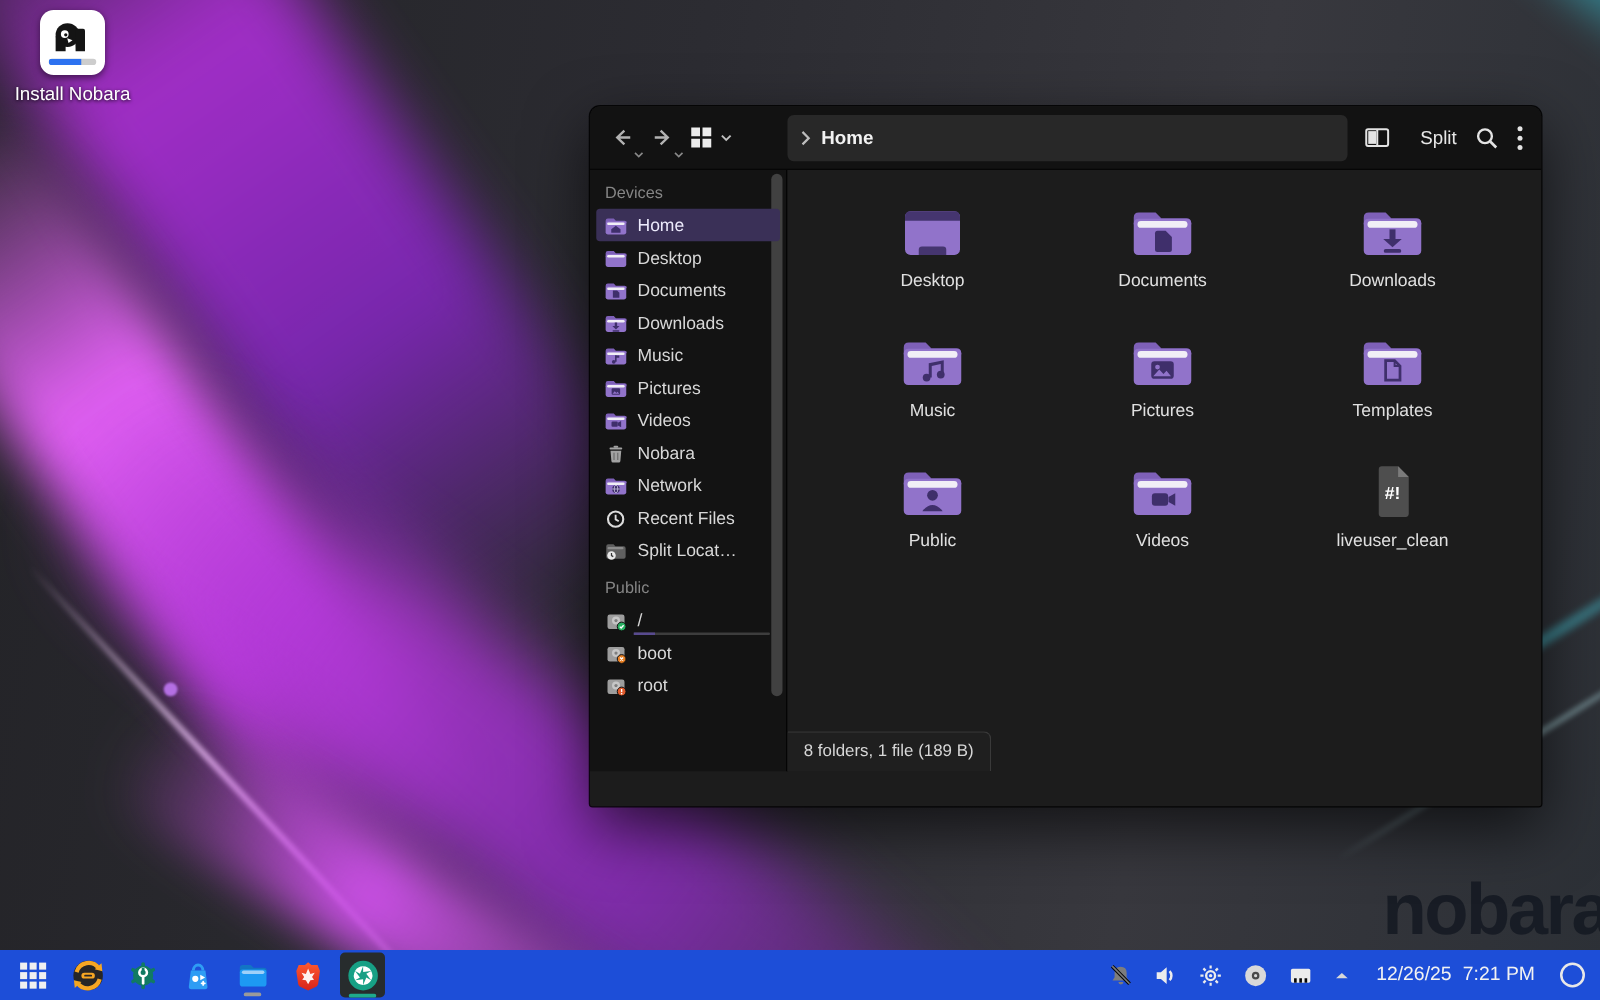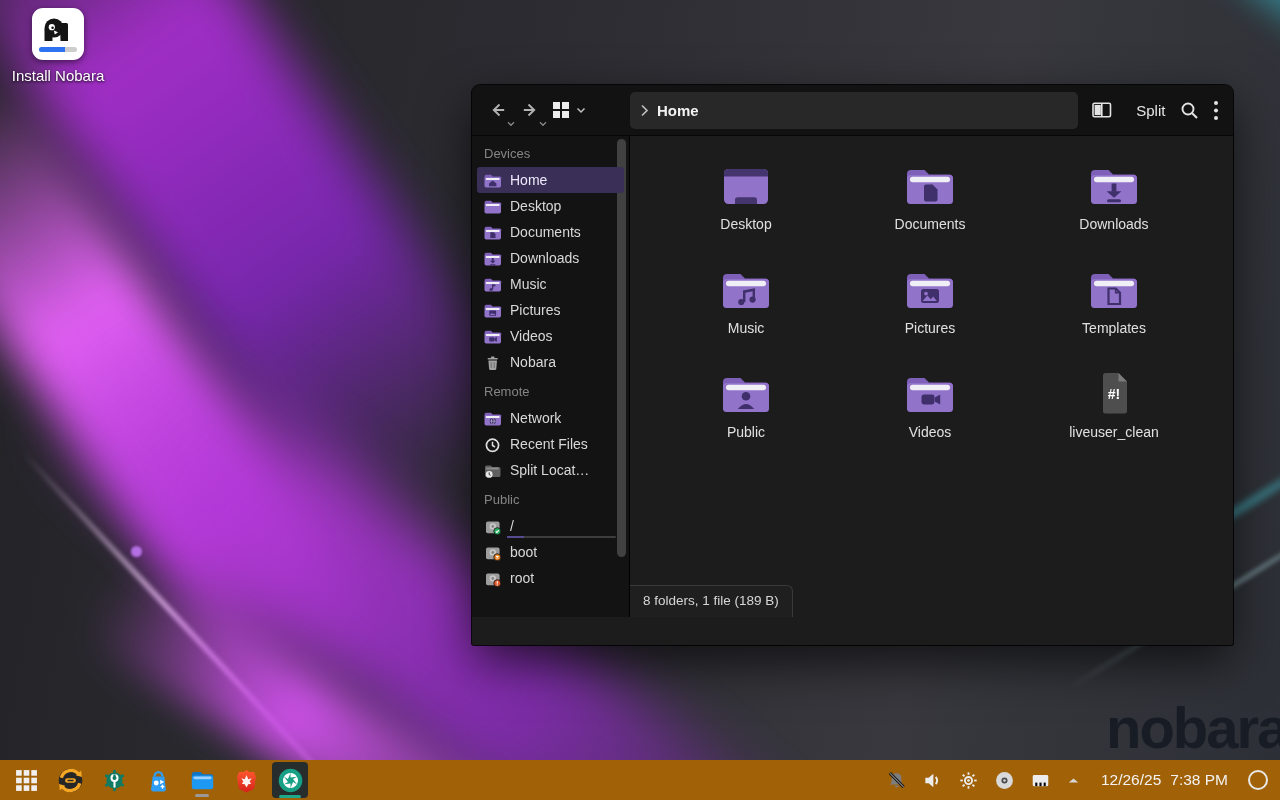--- a/index.html
+++ b/index.html
@@ -77,21 +77,21 @@
   .content{flex:1;background:#1c1c1c;position:relative}
   .grid{display:grid;grid-template-columns:repeat(3,184px);padding:20px 0 0 24px}
   .fitem{height:104px;display:flex;flex-direction:column;align-items:center;padding-top:2px;box-sizing:border-box}
   .fitem .fic{height:50px;display:flex;align-items:flex-end}
   .fitem .fname{margin-top:8px;font-size:14px;color:#e0e0e0}
   .status{position:absolute;left:0;bottom:0;background:#1f1f1f;border:1px solid #3a3a3a;
        border-left:none;border-bottom:none;border-radius:0 6px 0 0;
        padding:7px 13px 9px;font-size:13.5px;color:#d6d6d6}
 
   
-  .taskbar{position:absolute;left:0;bottom:0;width:1280px;height:40px;background:#a16207;
+  .taskbar{position:absolute;left:0;bottom:0;width:1280px;height:40px;background:#1d4ed8;
        display:flex;align-items:center;padding:0 8px;box-sizing:border-box;z-index:5}
   .tasks{display:flex;align-items:center;gap:8px}
   .task{width:36px;height:36px;display:flex;align-items:center;justify-content:center;
        position:relative;border-radius:4px}
   .task.active{background:#272c2d}
   .task.active::after{content:"";position:absolute;bottom:0;left:7px;right:7px;height:3px;
        border-radius:2px;background:#1fa98c}
   .task.running::after{content:"";position:absolute;bottom:1px;left:11px;right:11px;height:3px;
        border-radius:2px;background:#9a9a9a}
   .tray{margin-left:auto;display:flex;align-items:center;gap:15px;padding-right:4px}
@@ -291,21 +291,20 @@
             <svg width="19" height="17" viewBox="0 0 19 17">
               <rect x="4.6" y="3.9" width="10.2" height="1.7" rx=".85" fill="#a2a2a2"></rect>
    <rect x="7.8" y="2.5" width="3.8" height="1.7" rx=".85" fill="#a2a2a2"></rect>
    <path d="M5.4 6.6 h8.6 l-.7 8.1 q-.1 1.2-1.3 1.2 h-4.6 q-1.2 0-1.3-1.2 Z" fill="#a2a2a2"></path>
    <line x1="8.2" y1="8.2" x2="8.2" y2="14" stroke="#6e6e6e" stroke-width="1"></line>
    <line x1="11.2" y1="8.2" x2="11.2" y2="14" stroke="#6e6e6e" stroke-width="1"></line>
             </svg>
           </span>
           <span>Nobara</span>
         </div>
-        <div class="sec">Remote</div>
         <div class="item">
           <span class="ic">
             <svg width="19" height="17" viewBox="0 0 19 17">
               <path d="M1.5 4.6 q0-1.8 1.8-1.8 h4.7 l1.7 1.7 h7 q1.8 0 1.8 1.8 v.3 H1.5 Z" fill="#7e60b8"></path>
 <rect x="1.5" y="5.2" width="16.5" height="10.3" rx="1.7" fill="#9173ca"></rect>
 <rect x="2.7" y="5.9" width="14" height="2" rx="1" fill="#f1eff6"></rect>
               <circle cx="9.8" cy="11.2" r="3.1" fill="#3f2f6b"></circle>
    <ellipse cx="9.8" cy="11.2" rx="1.4" ry="3.1" fill="none" stroke="#cfc9e6" stroke-width="0.6"></ellipse>
    <line x1="6.7" y1="11.2" x2="12.9" y2="11.2" stroke="#cfc9e6" stroke-width="0.6"></line>
             </svg>
@@ -639,17 +638,17 @@
       </span>
       <span class="trayic">
         <span style="display:flex">
           <svg width="15" height="15" viewBox="0 0 16 16">
             <path d="M3 10.2 l5-4.4 5 4.4 Z" fill="#d8d8d8"></path>
           </svg>
         </span>
       </span>
       <span class="clock" id="clock-slot">
       <span>12/26/25</span>
-      <span>7:38 PM</span>
+      <span>7:21 PM</span>
     </span>
     <span class="ring" id="ring-slot"></span>
   </div>
 </div>
 
 </body></html>

